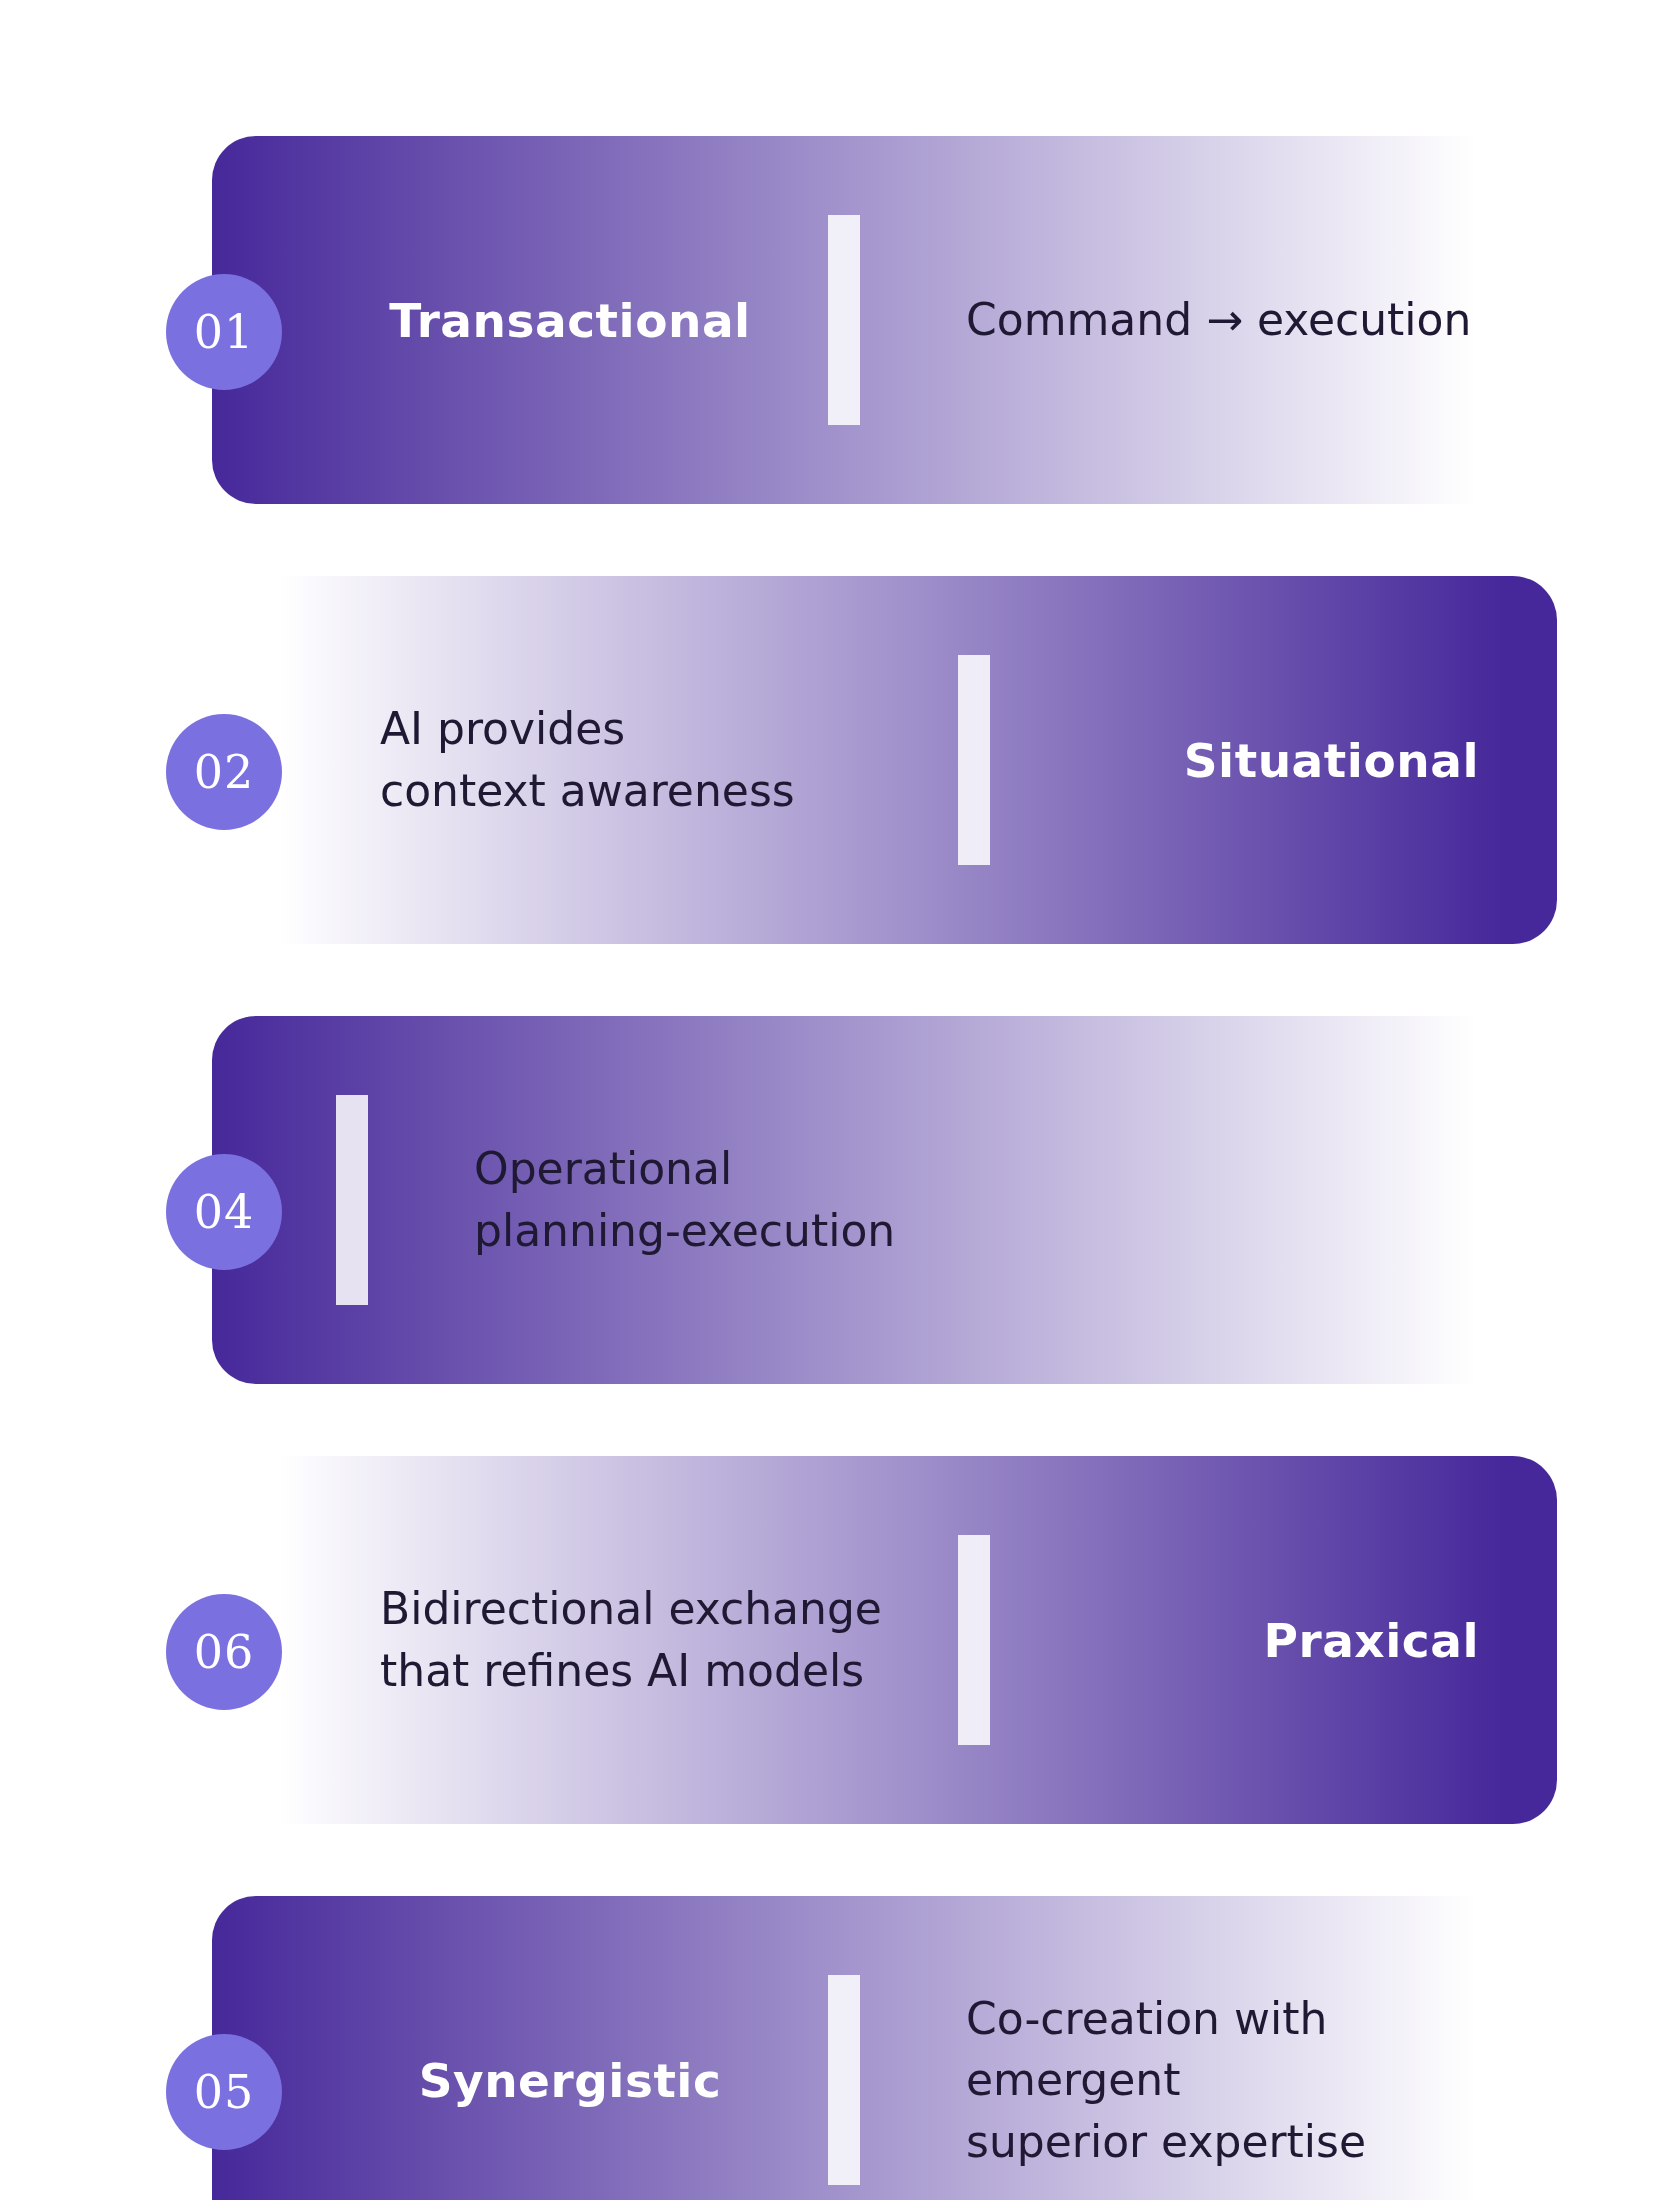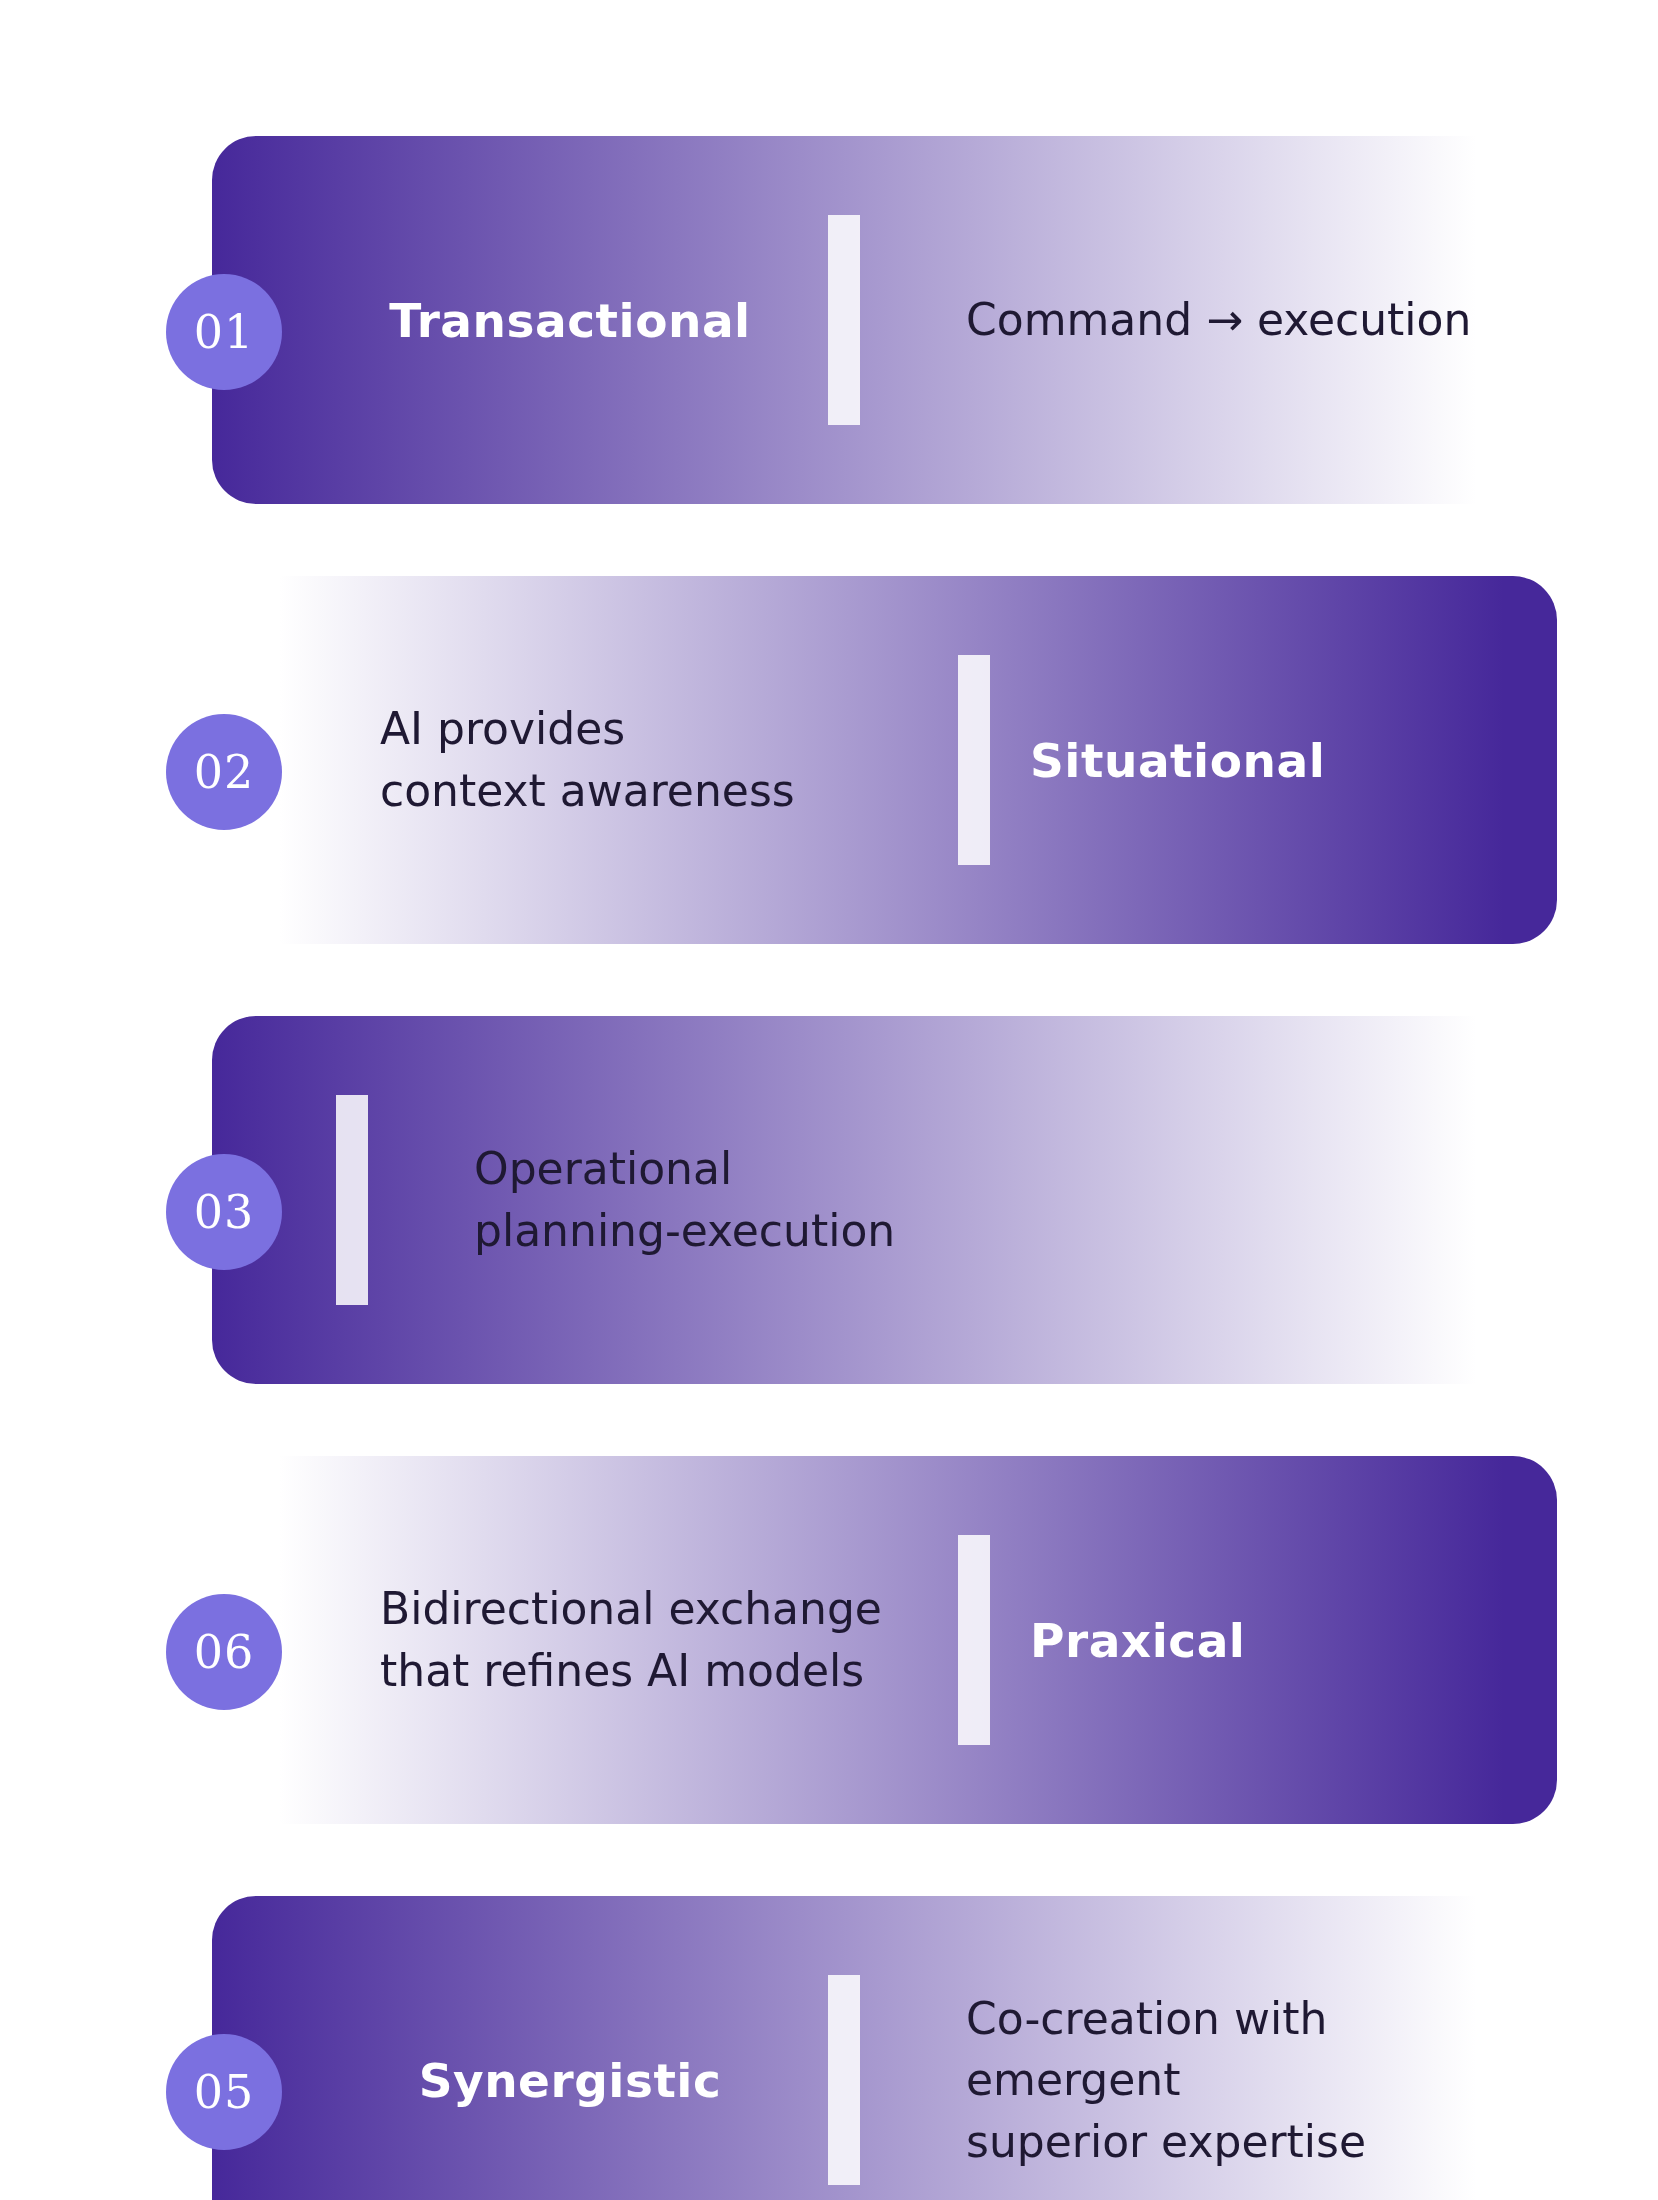--- a/index.html
+++ b/index.html
@@ -54,21 +54,21 @@
     color: #ffffff;
     letter-spacing: 1px;
   }
   .title {
     font-size: 47px;
     font-weight: 700;
     color: #ffffff;
     letter-spacing: 0.5px;
   }
   .title-left .title { flex: 0 0 468px; text-align: center; }
-  .title-right .title { flex: 1; text-align: left; }
+  .title-right .title { flex: 1; text-align: right; }
   .divider {
     flex: 0 0 3px;
     width: 3px;
     height: 210px;
     background: rgba(255, 255, 255, 0.85);
   }
   .desc {
     font-size: 44px;
     color: var(--ink, #1f1933);
     line-height: 1.4;
@@ -96,21 +96,21 @@
       <span class="num">02</span>
     </div>
     <div class="desc">AI provides
 context awareness</div>
     <div class="divider"></div>
     <div class="title">Situational</div>
   </section>
 
   <section class="card title-left">
     <div class="badge">
-      <span class="num">03</span>
+      <span class="num">04</span>
     </div>
     <div class="divider"></div>
     <div class="desc">Operational
 planning-execution</div>
   </section>
 
   <section class="card title-right">
     <div class="badge">
       <span class="num">06</span>
     </div>

